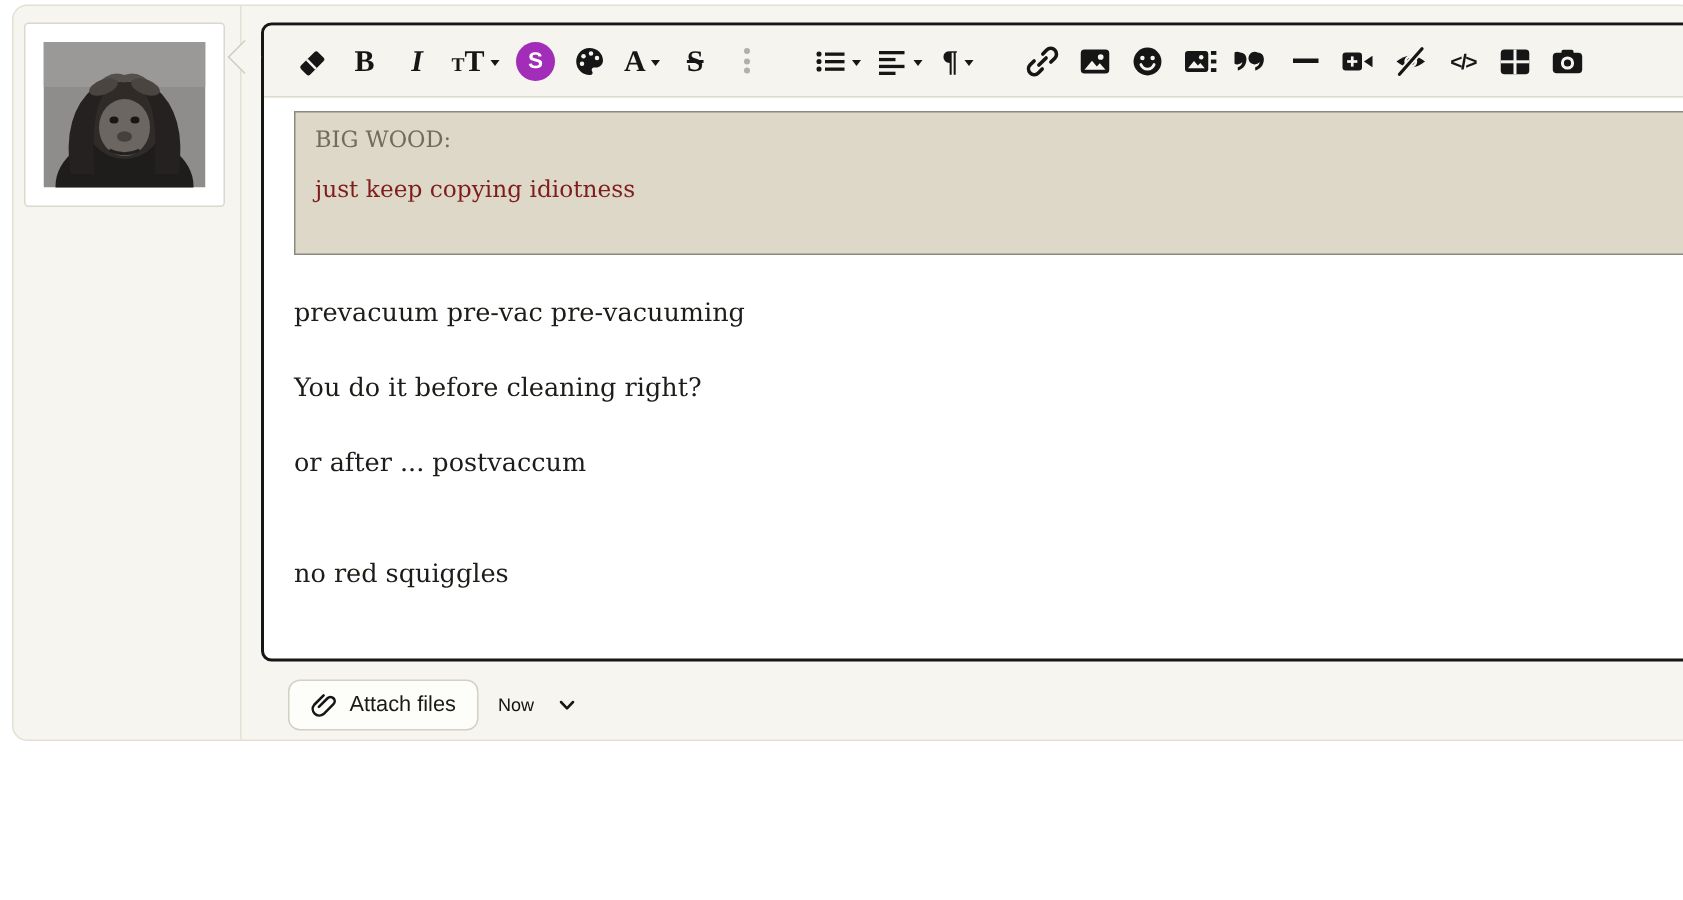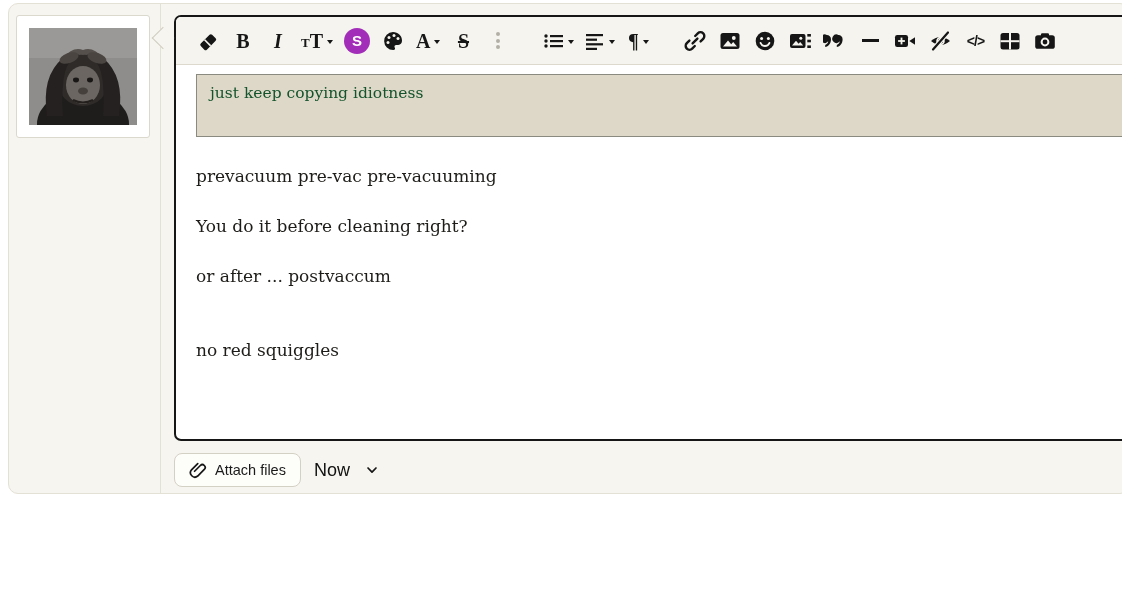--- a/index.html
+++ b/index.html
@@ -42,33 +42,33 @@
              font-weight:bold; font-size:15px; }
   .dots-col { display:flex; flex-direction:column; gap:2.5px; align-items:center; }
   .dots-col i { width:4px; height:4px; border-radius:50%; background:#b1afa6; display:block; }
   .grp-gap { width:22px; flex:0 0 auto; }
   .hr-glyph { width:17px; height:2.6px; background:#161616; }
 
   .content { padding:9px 0 0 20px; font-family:"DejaVu Serif", serif; color:#1d1c18; }
 
   .quote { background:#ddd8c7; border:1px solid #8b8a80; padding:9px 14px 13px 13px; }
   .quote-author { color:#6e6d5e; font-size:15px; margin-bottom:15px; }
-  .quote-line { font-size:15.5px; color:#14532d; white-space:pre-wrap; }
+  .quote-line { font-size:15.5px; color:#7f1d1d; white-space:pre-wrap; }
   .quote-line.first { margin-bottom:21px; }
   .misspell { text-decoration:underline wavy #d93b30; text-decoration-thickness:1px; text-underline-offset:3px; }
 
   .para { font-size:17px; margin:0 0 27px 0; line-height:1.35; }
   .para.first { margin-top:28px; }
   .para-empty { height:24px; }
 
-  .footer-bar { position:absolute; left:165px; top:449px; display:flex; align-items:center; gap:13px; z-index:2; }
+  .footer-bar { position:absolute; left:183px; top:449px; display:flex; align-items:center; gap:13px; z-index:2; }
   .attach-btn { height:34px; display:flex; align-items:center; gap:8px; padding:0 14px;
                 background:#fdfdfa; border:1px solid #d3d0c4; border-radius:8px;
                 font-size:14.5px; color:#1a1a1a; cursor:pointer; }
-  .now-dd { display:flex; align-items:center; gap:16px; font-size:18px; color:#111; cursor:pointer; }
+  .now-dd { display:flex; align-items:center; gap:16px; font-size:12px; color:#111; cursor:pointer; }
 </style>
 </head>
 <body>
 
 <div class="page">
   <div class="panel">
 
     <div class="avatar-col">
       <div class="avatar-card">
         <svg viewBox="0 0 108 97">
@@ -266,20 +266,21 @@
             <rect x="1.2" y="5.2" width="19.6" height="13.6" rx="2.6" fill="#161616"></rect>
             <circle cx="11" cy="12" r="3.4" fill="none" stroke="#f5f4ee" stroke-width="2"></circle>
           </svg>
         </div>
 
       </div>
 
       <div class="content">
 
         <div class="quote">
+          <div class="quote-author">BIG WOOD:</div>
           <div class="quote-line first">just keep copying idiotness</div>
         </div>
 
         <p class="para first">prevacuum pre-vac pre-vacuuming</p>
         <p class="para">You do it before cleaning right?</p>
         <p class="para">or after ... postvaccum</p>
         <div class="para-empty"></div>
         <p class="para">no red squiggles</p>
 
       </div>

